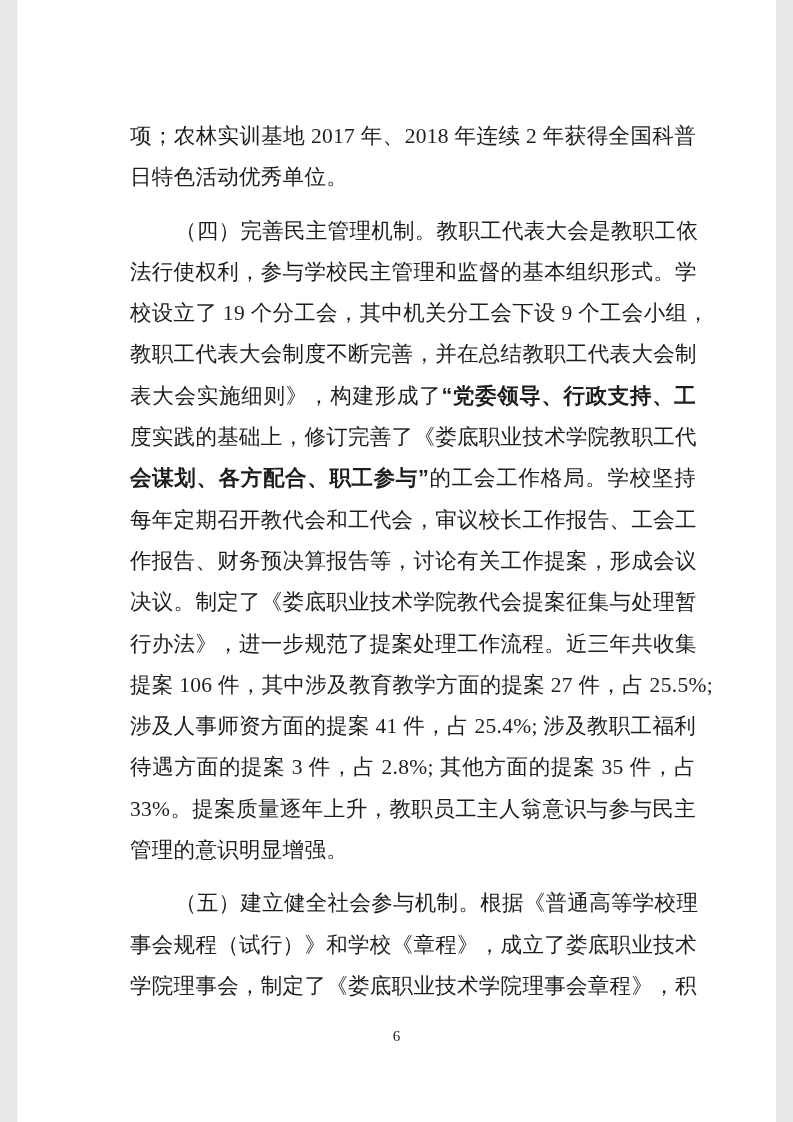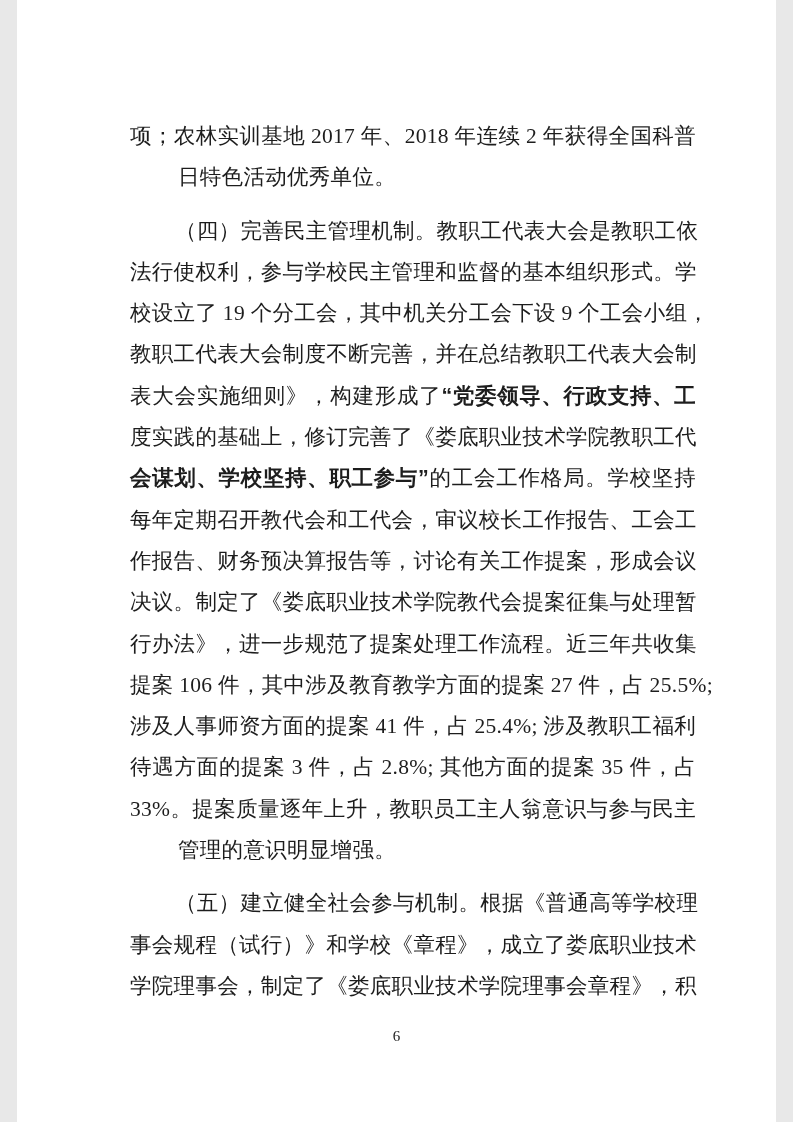--- a/index.html
+++ b/index.html
@@ -38,21 +38,20 @@
     text-align: justify;
     text-align-last: justify;
     overflow: visible;
   }
   .line.indent {
     padding-left: 45px;
     margin-top: 12px;
   }
   .line.end {
     text-align-last: left;
-    margin-left: 48px;
   }
   .seg {
     font-weight: 400;
   }
   .seg-b {
     font-weight: 700;
     font-family: "Liberation Sans", "DejaVu Sans", sans-serif;
     letter-spacing: 0.2px;
   }
   .page-number {
@@ -77,21 +76,21 @@
         <div class="line"><span class="seg">项；农林实训基地 2017 年、2018 年连续 2 年获得全国科普</span></div>
         <div class="line end"><span class="seg">日特色活动优秀单位。</span></div>
       </div>
       <div class="para">
         <div class="line indent"><span class="seg">（四）完善民主管理机制。教职工代表大会是教职工依</span></div>
         <div class="line"><span class="seg">法行使权利，参与学校民主管理和监督的基本组织形式。学</span></div>
         <div class="line"><span class="seg">校设立了 19 个分工会，其中机关分工会下设 9 个工会小组，</span></div>
         <div class="line"><span class="seg">教职工代表大会制度不断完善，并在总结教职工代表大会制</span></div>
         <div class="line"><span class="seg">表大会实施细则》，构建形成了</span><span class="seg seg-b">“党委领导、行政支持、工</span></div>
         <div class="line"><span class="seg">度实践的基础上，修订完善了《娄底职业技术学院教职工代</span></div>
-        <div class="line"><span class="seg seg-b">会谋划、学校坚持、职工参与”</span><span class="seg">的工会工作格局。学校坚持</span></div>
+        <div class="line"><span class="seg seg-b">会谋划、各方配合、职工参与”</span><span class="seg">的工会工作格局。学校坚持</span></div>
         <div class="line"><span class="seg">每年定期召开教代会和工代会，审议校长工作报告、工会工</span></div>
         <div class="line"><span class="seg">作报告、财务预决算报告等，讨论有关工作提案，形成会议</span></div>
         <div class="line"><span class="seg">决议。制定了《娄底职业技术学院教代会提案征集与处理暂</span></div>
         <div class="line"><span class="seg">行办法》，进一步规范了提案处理工作流程。近三年共收集</span></div>
         <div class="line"><span class="seg">提案 106 件，其中涉及教育教学方面的提案 27 件，占 25.5%;</span></div>
         <div class="line"><span class="seg">涉及人事师资方面的提案 41 件，占 25.4%; 涉及教职工福利</span></div>
         <div class="line"><span class="seg">待遇方面的提案 3 件，占 2.8%; 其他方面的提案 35 件，占</span></div>
         <div class="line"><span class="seg">33%。提案质量逐年上升，教职员工主人翁意识与参与民主</span></div>
         <div class="line end"><span class="seg">管理的意识明显增强。</span></div>
       </div>

